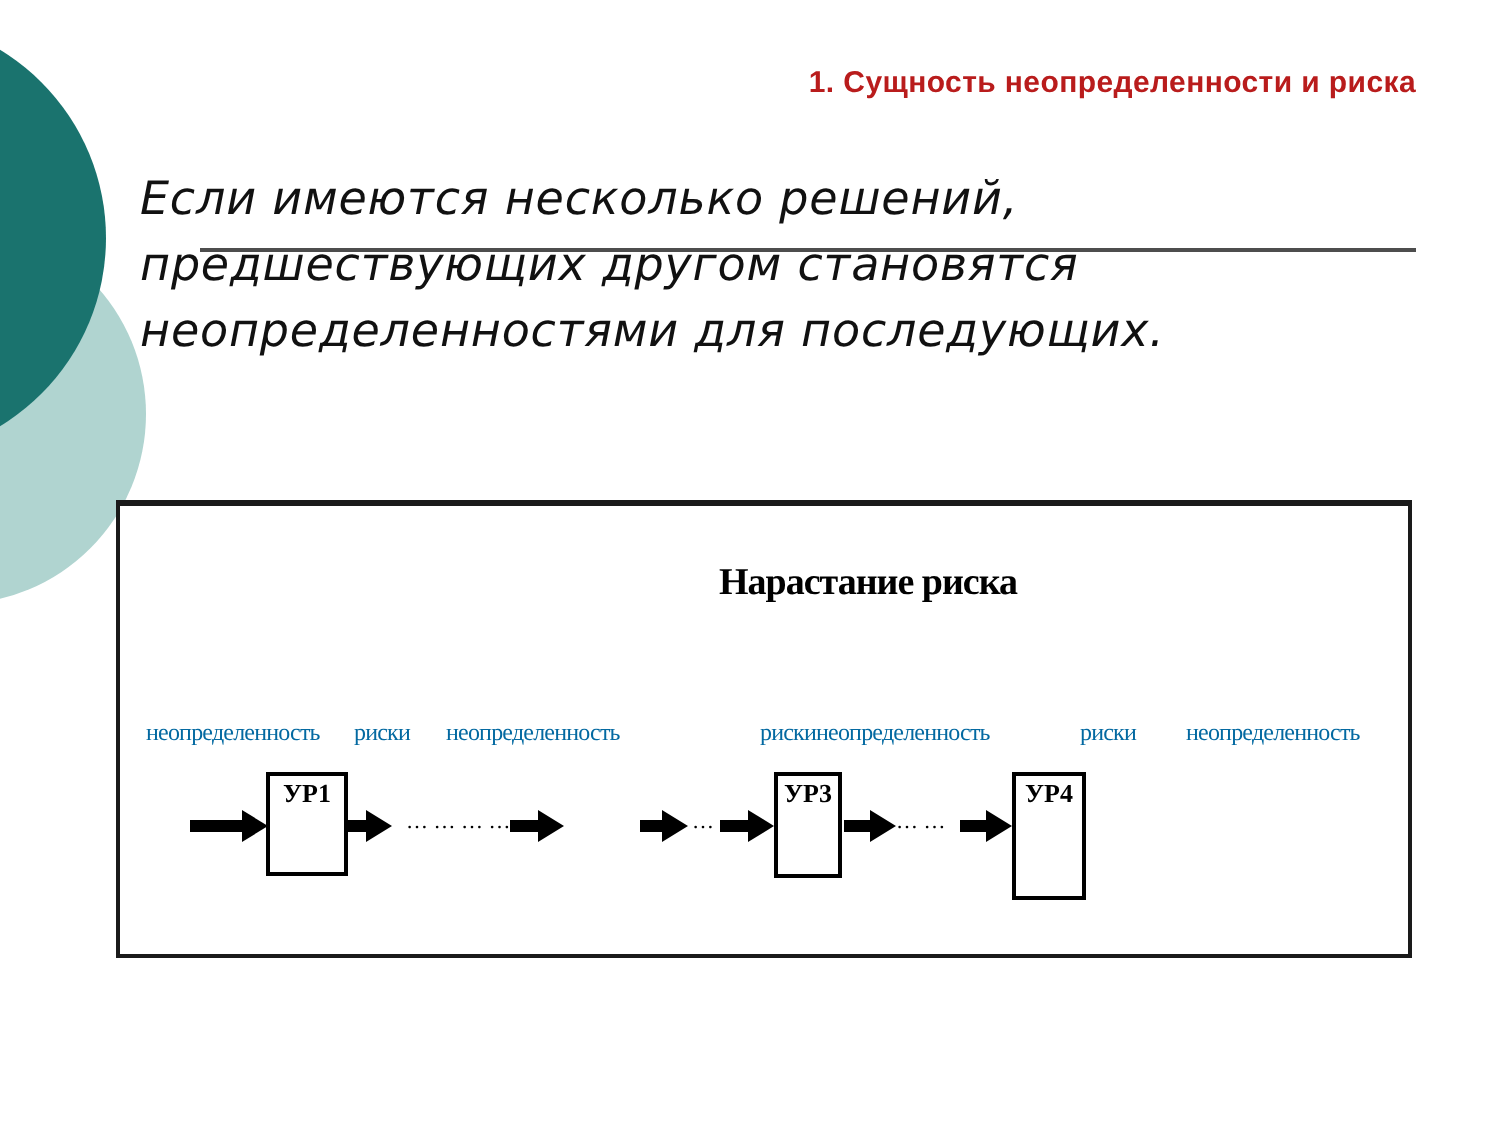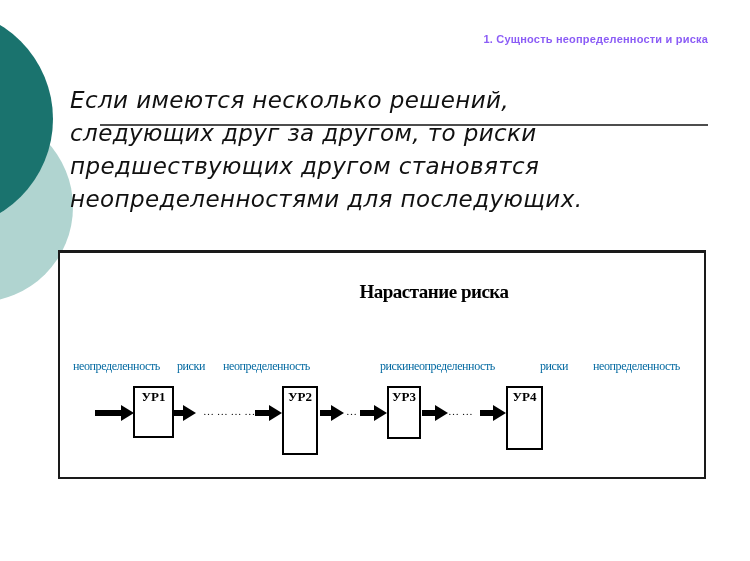--- a/index.html
+++ b/index.html
@@ -16,21 +16,21 @@
     left:-117px;top:112px;width:190px;height:190px;
     background:#b0d4d0;
   }
   .circle-dark{
     left:-167px;top:9px;width:220px;height:220px;
     background:#1a736e;
   }
   
   .slide-title{
     position:absolute;top:33px;right:42px;
-    font-size:11px;font-weight:bold;color:#8b5cf6;
+    font-size:15px;font-weight:bold;color:#b91c1c;
     letter-spacing:0.2px;
   }
   
   .body-block{
     position:absolute;left:70px;top:84px;width:650px;
     font-family:"DejaVu Sans",sans-serif;
     font-style:italic;
     font-size:23px;line-height:33px;color:#111;
     letter-spacing:0.4px;
   }
@@ -95,21 +95,20 @@
 
 <div class="slide">
 
   <div class="circle circle-light"></div>
   <div class="circle circle-dark"></div>
 
   <div class="slide-title">1. Сущность неопределенности и риска</div>
 
   <div class="body-block">
     <div class="body-line">Если имеются несколько решений,</div>
-    <div class="body-line">следующих друг за другом, то риски</div>
     <div class="body-line">предшествующих другом становятся</div>
     <div class="body-line">неопределенностями для последующих.</div>
   </div>
   <div class="body-underline"></div>
 
   <div class="frame">
     <div class="frame-inner">
 
       <div class="frame-title">Нарастание риска</div>
 
@@ -149,23 +148,20 @@
         </div>
       <div class="dots" style="left:388px">… …</div>
       <div class="arrow" style="left:420px;width:26px">
           <div class="shaft"></div>
           <div class="head"></div>
         </div>
 
       <div class="ur-box" style="left:73px;width:41px;height:52px">
         <div class="ur-box-label">УР1</div>
       </div>
-      <div class="ur-box" style="left:222px;width:36px;height:69px">
-        <div class="ur-box-label">УР2</div>
-      </div>
       <div class="ur-box" style="left:327px;width:34px;height:53px">
         <div class="ur-box-label">УР3</div>
       </div>
       <div class="ur-box" style="left:446px;width:37px;height:64px">
         <div class="ur-box-label">УР4</div>
       </div>
 
     </div>
   </div>
 

